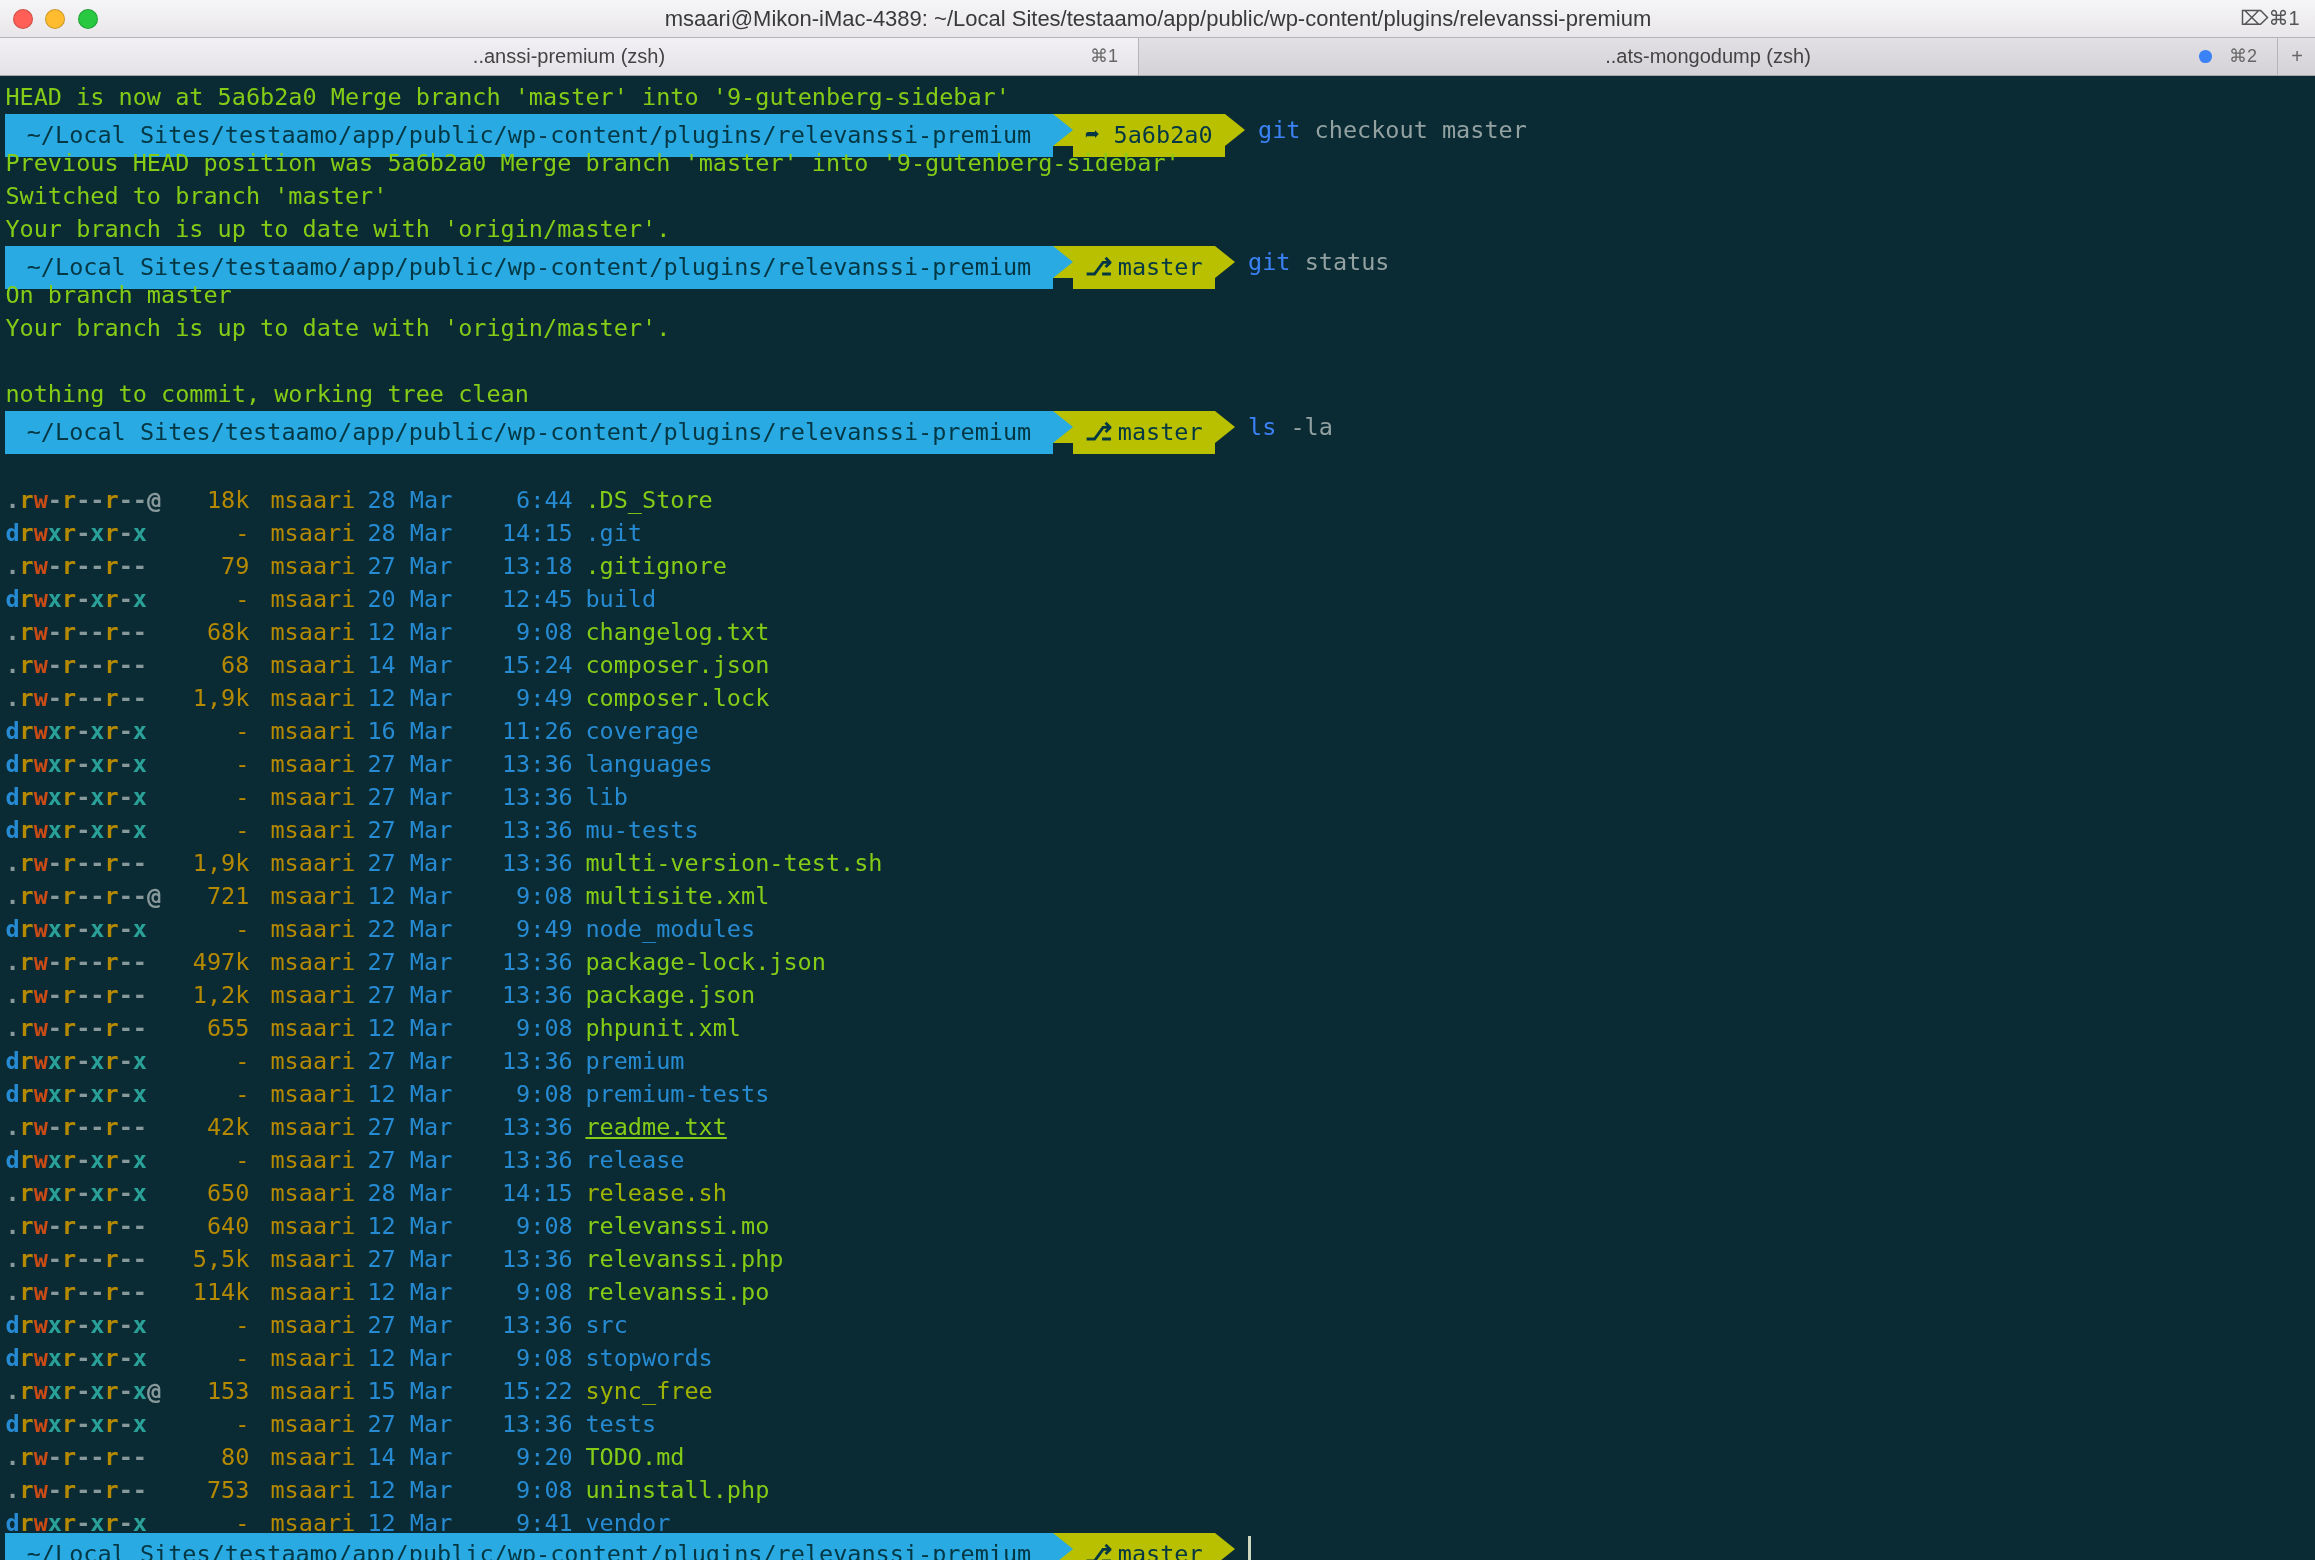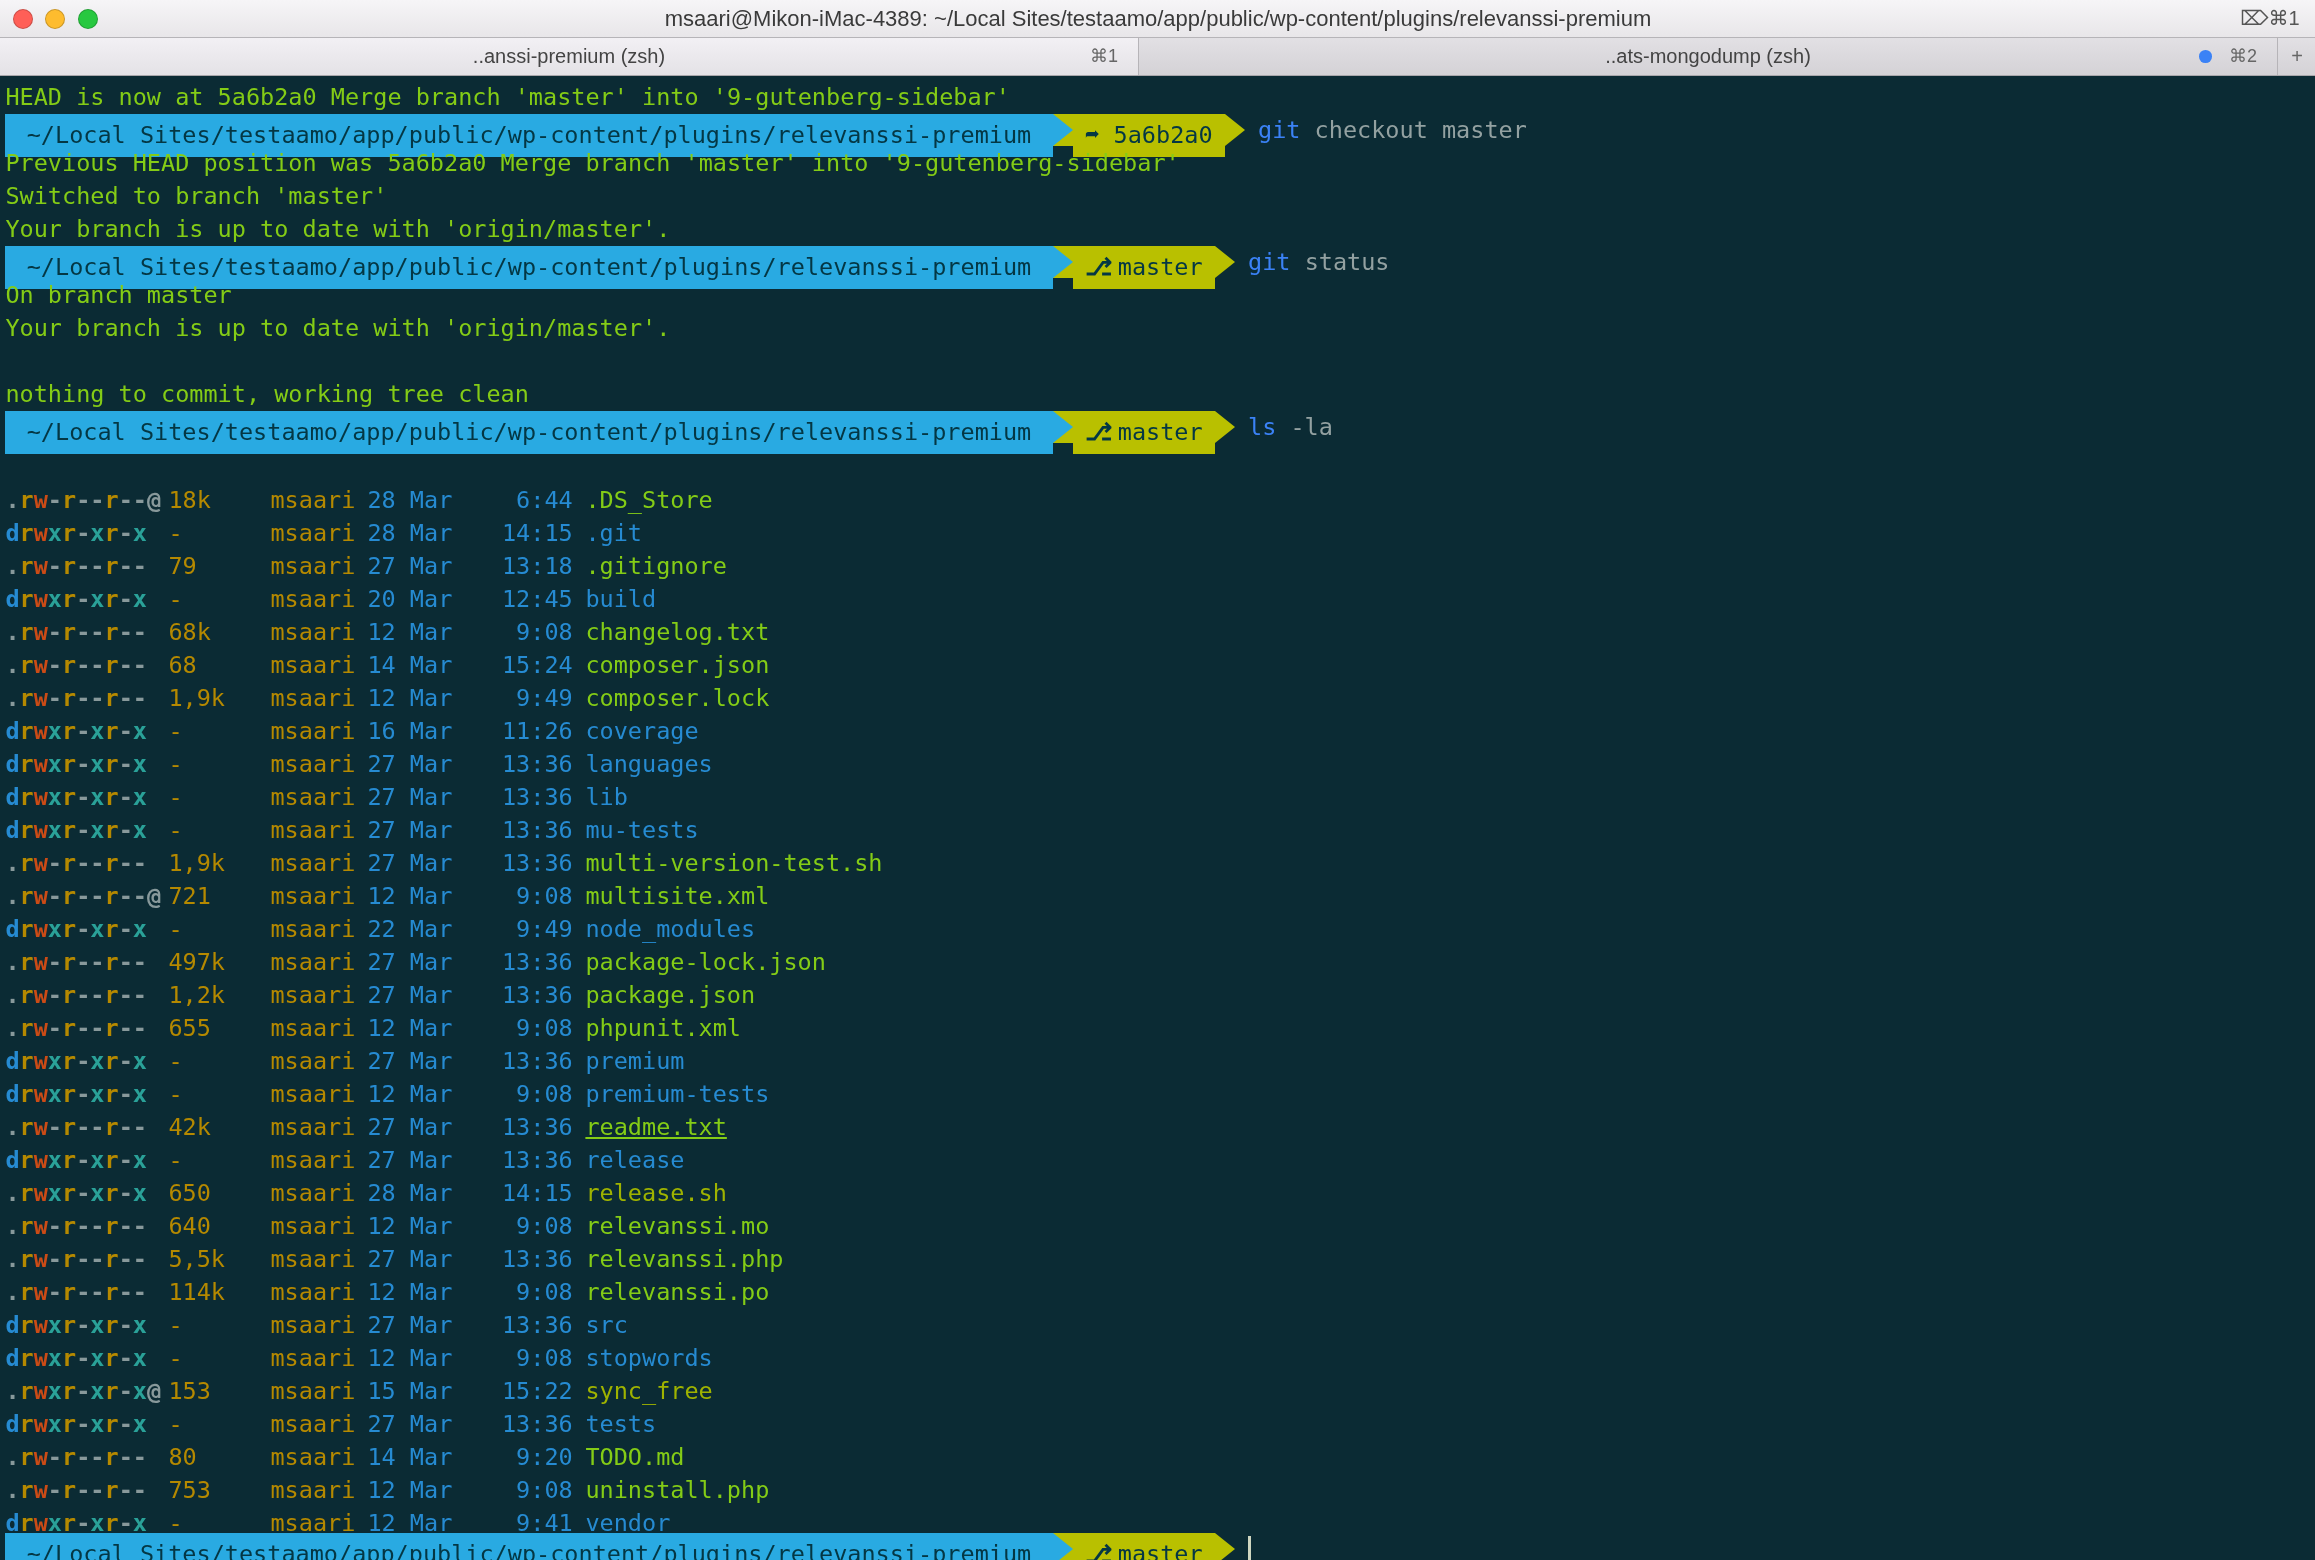--- a/index.html
+++ b/index.html
@@ -65,21 +65,21 @@
   .arrow-yell-on-term { border-left:20px solid #b9c000; }
   .branch-icon::before { content:"⎇"; margin-right:5.4px; font-weight:bold; }
   .cmd { color:#93a1a1; padding-left:12.7px; }
   .cmd .kw { color:#3b82f6; }
 
   .cursor {
     display:inline-block; width:2.7px; height:27px; background:#cfd6c0;
     vertical-align:-5.4px; margin-left:12.7px;
   }
   .perm { display:inline-block; width: 163px; font-weight: bold; }
-  .size { display:inline-block; width: 81px; }
+  .size { display:inline-block; width: 81px; text-align:right; }
   .user { display:inline-block; width: 118px; text-align:center; padding-left:9px;margin-top:40px; }
   .date { display:inline-block; width: 118px; }
   .time { display:inline-block; width: 100px; text-align:right; padding-right:12.7px; }
   .fname{ display:inline-block; }
 
   
   .pd { color:#268bd2; }
   .pdot { color:#88999b; }
   .pr { color:#b58900; }
   .pw { color:#cb4b16; }

